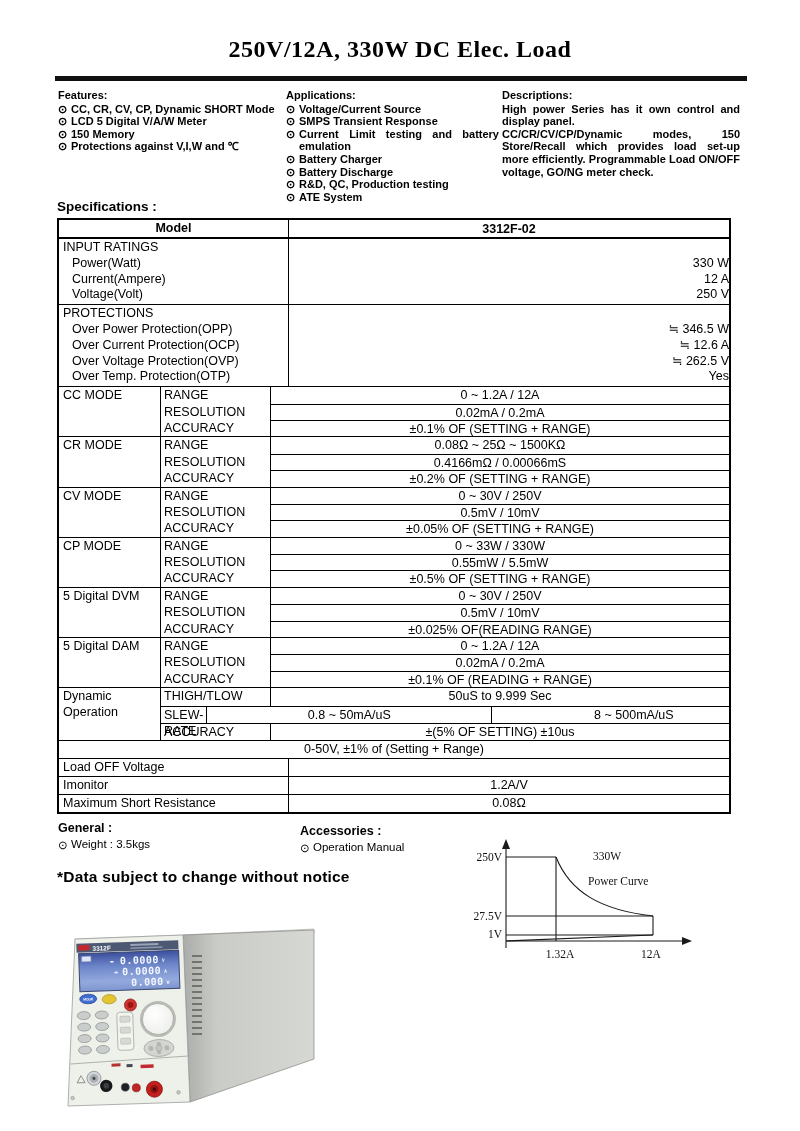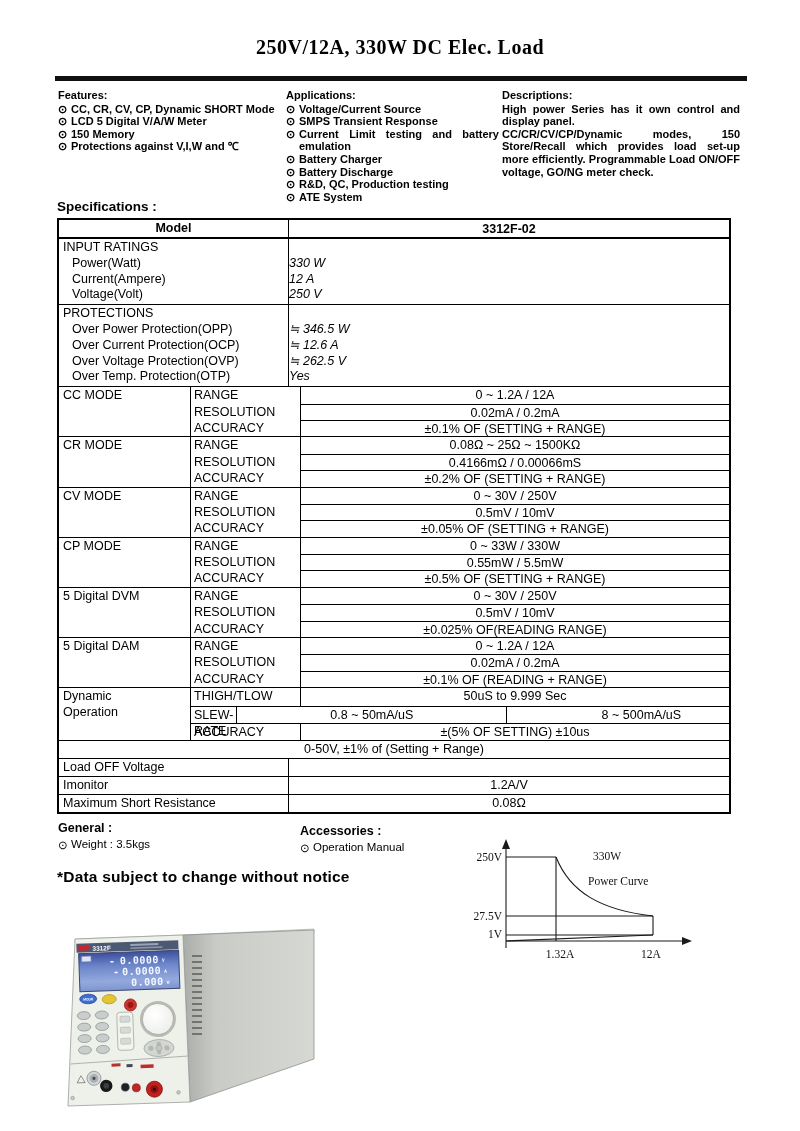--- a/index.html
+++ b/index.html
@@ -1,20 +1,20 @@
 <!DOCTYPE html>
 <html><head>
 <meta charset="utf-8">
 <style>
   * { box-sizing: border-box; margin: 0; padding: 0; }
   html,body { width:800px; height:1131px; background:#ffffff; }
   body { position:relative; overflow:hidden; font-family:"Liberation Sans",sans-serif; color:#000; }
 
   .title { position:absolute; top:36px; left:0; width:100%; text-align:center;
-           font-family:"Liberation Serif",serif; font-weight:bold; font-size:20px; letter-spacing:0.5px; }
+           font-family:"Liberation Serif",serif; font-weight:bold; font-size:24px; letter-spacing:0.5px; }
   .rule  { position:absolute; top:76px; left:55px; width:692px; height:5px; background:#101010; }
 
   .cols { position:absolute; top:89px; left:0; width:800px; height:112px; font-size:11px; font-weight:bold; line-height:12.6px; }
   .col { position:absolute; top:0; }
   .col-feat { left:58px;  width:228px; }
   .col-app  { left:286px; width:213px; }
   .col-desc { left:502px; width:238px; }
   .col-h { margin-bottom:1px; }
   .bi { padding-left:13px; position:relative; text-align:justify; }
   .bullet-icon::before { content:"⊙"; }
@@ -24,25 +24,25 @@
   .spec-h { position:absolute; top:199px; left:57px; font-size:13.5px; font-weight:bold; }
 
   .spec-table { position:absolute; top:218px; left:57px; width:674px; border:2px solid #000; font-size:12.5px; }
   .srow { display:flex; }
   .srow + .srow { border-top:1px solid #000; }
   .srow.header { height:18px; line-height:17px; font-weight:bold; border-bottom:1px solid #000; }
   .bl { width:230px; border-right:1px solid #000; padding:1px 4px 1px 4px; }
   .bl.c { text-align:center; padding:0; }
   .bv { flex:1; text-align:center; padding:1px 0; }
   .bl > div, .bv > div { height:15.8px; line-height:15.8px; }
-  .bv > div { text-align:left;font-style:italic; }
+  .bv > div { text-align:right; }
   .ind { padding-left:9px; }
   .bv.single, .bl.single { height:17px; line-height:15px; padding-top:1px; }
 
-  .mname { width:132px; border-right:1px solid #000; padding:1px 4px; }
+  .mname { width:102px; border-right:1px solid #000; padding:1px 4px; }
   .mname > div { height:15.8px; line-height:15.8px; }
   .mattr { width:110px; border-right:1px solid #000; padding:0 3px; display:flex; flex-direction:column; }
   .mattr > div { height:16.4px; line-height:16.4px; }
   .mv { flex:1; display:flex; flex-direction:column;justify-content:center; }
   .mv > div { height:16.4px; line-height:16.4px; text-align:center; }
   .mv > div + div { border-top:1px solid #000; }
 
   .dynr { flex:1; display:flex; flex-direction:column; }
   .drow { display:flex; height:17.3px; line-height:16.5px; }
   .drow + .drow { border-top:1px solid #000; }

